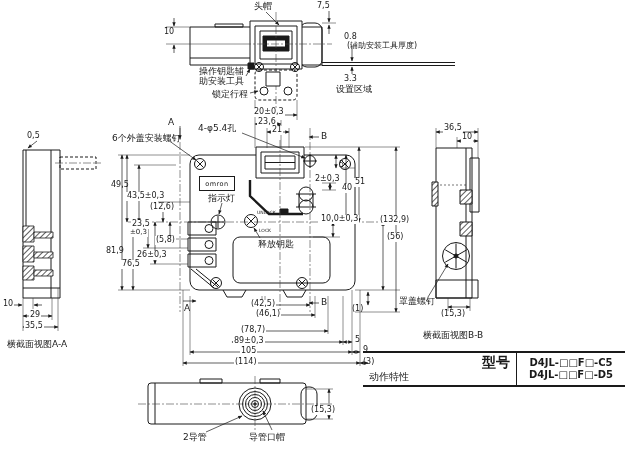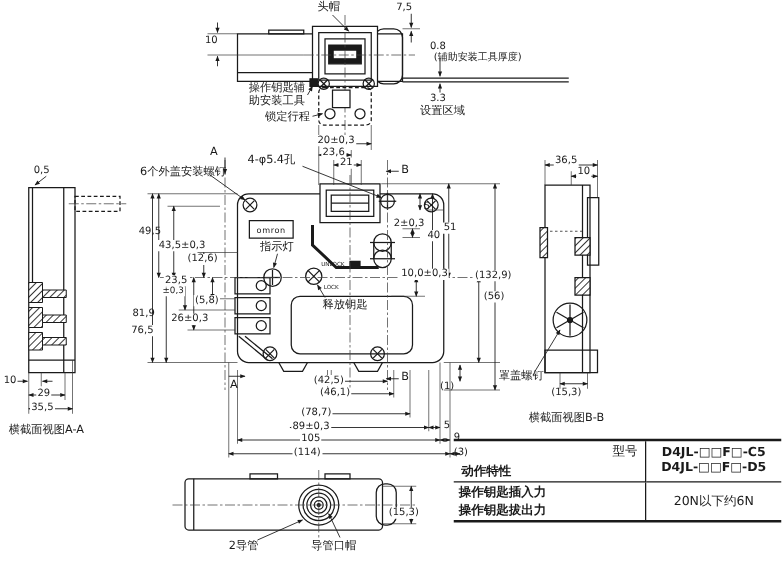--- a/index.html
+++ b/index.html
@@ -18,22 +18,22 @@
   .brandbox{position:absolute;left:199px;top:176px;width:34px;height:13px;border:1px solid #1a1a1a;
             display:flex;align-items:center;justify-content:center;font-size:6.5px;font-weight:normal;letter-spacing:.5px}
   
   .spec{position:absolute;left:363px;top:351px;width:262px;border-top:2px solid #1a1a1a;border-bottom:2px solid #1a1a1a}
   .spec table{width:100%;border-collapse:collapse;table-layout:fixed}
   .spec td{padding:1px 4px;vertical-align:middle}
   .spec td.lab{width:145px;font-weight:bold;font-size:10px}
   .spec td.val{border-left:1.5px solid #1a1a1a;text-align:center;font-size:10px}
   .spec tr+tr td{border-top:1.5px solid #1a1a1a}
   .hdrcell{position:relative;height:30px}
-  .hdr-model{position:absolute;right:2px;top:0;font-weight:normal;font-size:10px}
-  .hdr-char{position:absolute;left:2px;bottom:0;font-weight:bold;font-size:10px}
+  .hdr-model{position:absolute;right:2px;top:0;font-weight:bold;font-size:14px}
+  .hdr-char{position:absolute;left:2px;bottom:0;font-weight:normal;font-size:10px}
   .models{font-weight:bold;font-size:10px;line-height:1.2;text-align:center}
 </style>
 </head>
 <body>
 
 <div class="canvas">
 
 <svg width="627" height="451" viewBox="0 0 627 451">
   <defs>
     <marker id="ar" viewBox="0 0 10 10" refX="9" refY="5" markerWidth="8" markerHeight="6" orient="auto-start-reverse">
@@ -356,21 +356,21 @@
 <div class="lb tiny" style="left:259px;top:228px">LOCK</div>
 <div class="lb c" style="left:258px;top:239px">释放钥匙</div>
 <div class="lb d" style="left:111px;top:181px">49,5</div>
 <div class="lb d wb" style="left:126px;top:192px">43,5±0,3</div>
 <div class="lb d wb" style="left:149px;top:203px">(12,6)</div>
 <div class="lb d wb" style="left:131px;top:220px">23,5</div>
 <div class="lb d7 wb" style="left:129px;top:229px">±0,3</div>
 <div class="lb d wb" style="left:155px;top:236px">(5,8)</div>
 <div class="lb d" style="left:106px;top:247px">81,9</div>
 <div class="lb d wb" style="left:136px;top:251px">26±0,3</div>
-<div class="lb d wb" style="left:104px;top:260px">76,5</div>
+<div class="lb d wb" style="left:121px;top:260px">76,5</div>
 <div class="lb d" style="left:339px;top:161px">5</div>
 <div class="lb d" style="left:315px;top:175px">2±0,3</div>
 <div class="lb d wb" style="left:341px;top:184px">40</div>
 <div class="lb d wb" style="left:354px;top:178px">51</div>
 <div class="lb d wb" style="left:320px;top:215px">10,0±0,3</div>
 <div class="lb d wb" style="left:379px;top:216px">(132,9)</div>
 <div class="lb d wb" style="left:386px;top:233px">(56)</div>
 <div class="lb d wb" style="left:250px;top:300px">(42,5)</div>
 <div class="lb d wb" style="left:255px;top:310px">(46,1)</div>
 <div class="lb d wb" style="left:240px;top:326px">(78,7)</div>
@@ -408,22 +408,17 @@
           <span class="hdr-char">动作特性</span>
         </div>
       </td>
       <td class="val">
         <div class="models">
           <div>D4JL-□□F□-C5</div>
           <div>D4JL-□□F□-D5</div>
         </div>
       </td>
     </tr>
-    <tr>
-      <td class="lab pre">操作钥匙插入力
-操作钥匙拔出力</td>
-      <td class="val">20N以下约6N</td>
-    </tr>
   </tbody>
       </table>
 </div>
 
 </div>
 
 </body></html>

